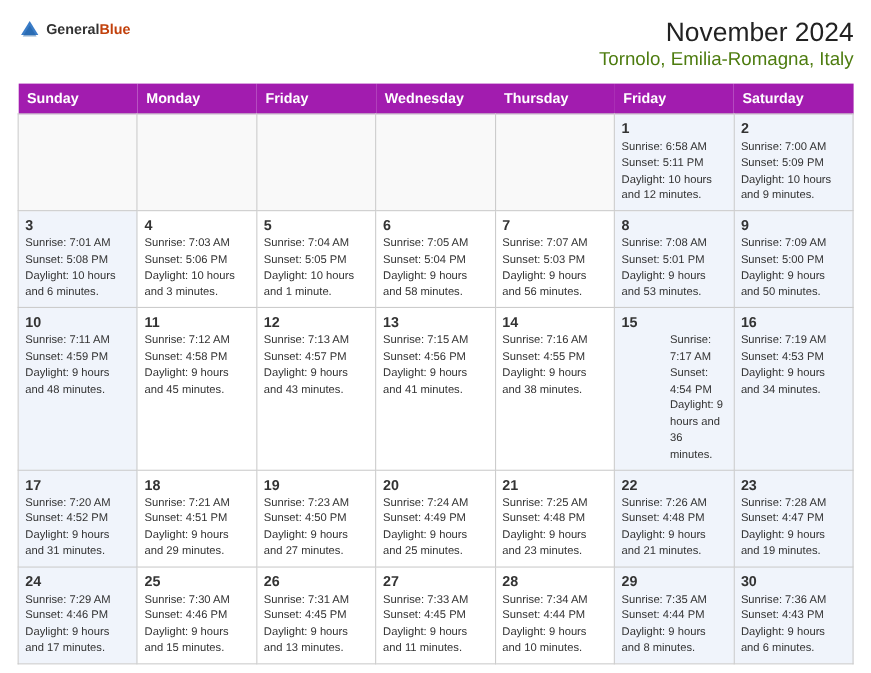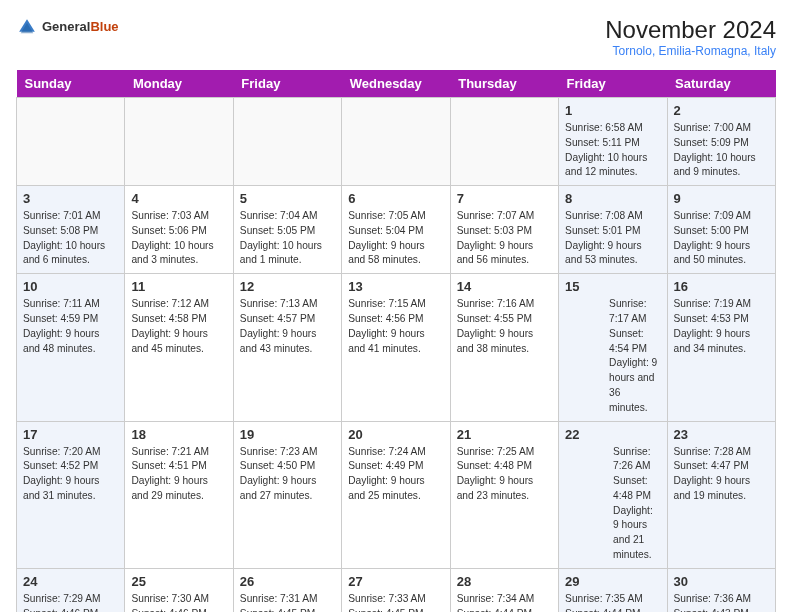--- a/index.html
+++ b/index.html
@@ -36,22 +36,22 @@
     }
     .title-area {
       text-align: right;
     }
     .month-title {
       font-size: 24px;
       font-weight: normal;
       color: #222;
     }
     .location-title {
-      font-size: 12px;
-      color: #3b82f6;
+      font-size: 17px;
+      color: #4d7c0f;
     }
     table {
       width: 100%;
       border-collapse: collapse;
       table-layout: fixed;
     }
     th {
       background: #a21caf;
       color: #fff;
       text-align: left;
@@ -254,21 +254,21 @@
 Daylight: 9 hours and 25 minutes.</div>
         </td>
         <td class="weekday">
           <span class="day-number">21</span>
           <div class="day-info" style="white-space: pre-line;">Sunrise: 7:25 AM
 Sunset: 4:48 PM
 Daylight: 9 hours and 23 minutes.</div>
         </td>
         <td class="weekend">
           <span class="day-number">22</span>
-          <div class="day-info" style="white-space: pre-line; margin-left: 48px;">Sunrise: 7:26 AM
+          <div class="day-info" style="white-space: pre-line;">Sunrise: 7:26 AM
 Sunset: 4:48 PM
 Daylight: 9 hours and 21 minutes.</div>
         </td>
         <td class="weekend">
           <span class="day-number">23</span>
           <div class="day-info" style="white-space: pre-line;">Sunrise: 7:28 AM
 Sunset: 4:47 PM
 Daylight: 9 hours and 19 minutes.</div>
         </td>
       </tr>

